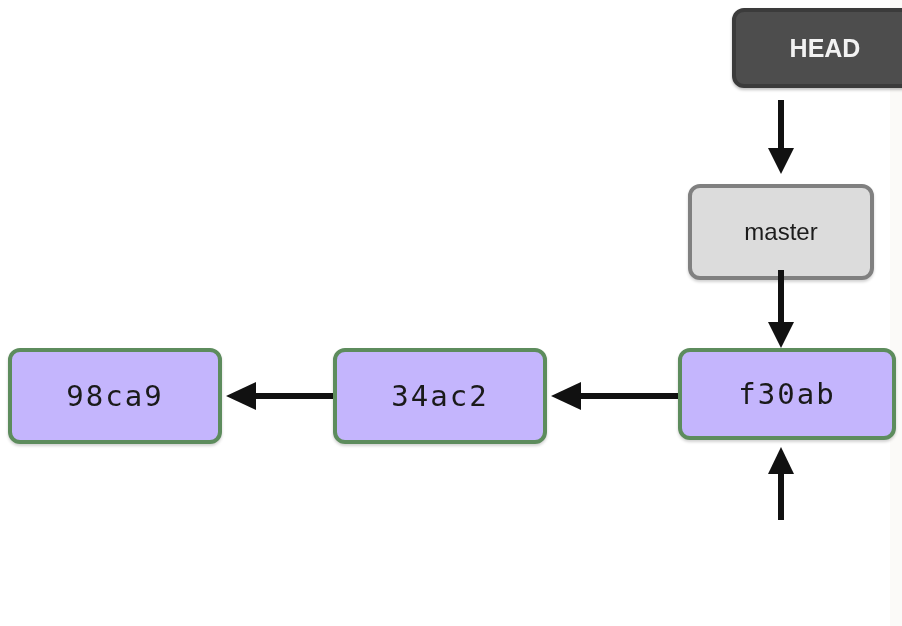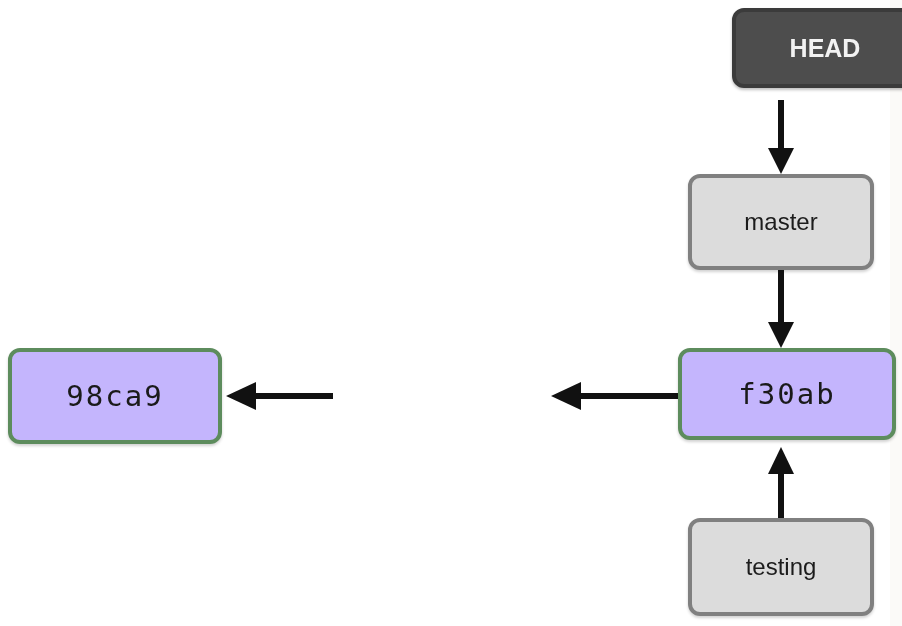--- a/index.html
+++ b/index.html
@@ -88,21 +88,21 @@
     <span>HEAD</span>
   </div>
 
   <div class="arrow" style="left:766px; top:100px;">
     <svg width="30" height="76" viewBox="0 0 30 76">
       <line x1="15" y1="0" x2="15" y2="56" stroke="#111111" stroke-width="6"></line>
       <polygon points="15,74 2,48 28,48" fill="#111111"></polygon>
     </svg>
   </div>
 
-  <div class="node ref" style="left:688px; top:174px; width:186px; height:96px;">
+  <div class="node ref" style="left:688px; top:184px; width:186px; height:96px;">
     <span>master</span>
   </div>
 
   <div class="arrow" style="left:766px; top:270px;">
     <svg width="30" height="80" viewBox="0 0 30 80">
       <line x1="15" y1="0" x2="15" y2="58" stroke="#111111" stroke-width="6"></line>
       <polygon points="15,78 2,52 28,52" fill="#111111"></polygon>
     </svg>
   </div>
 
@@ -110,36 +110,36 @@
     <span>98ca9</span>
   </div>
 
   <div class="arrow" style="left:222px; top:381px;">
     <svg width="111" height="30" viewBox="0 0 111 30">
       <line x1="111" y1="15" x2="30" y2="15" stroke="#111111" stroke-width="6"></line>
       <polygon points="4,15 34,1 34,29" fill="#111111"></polygon>
     </svg>
   </div>
 
+  <div class="node commit" style="left:333px; top:348px; width:214px; height:96px;">
+    <span>34ac2</span>
+  </div>
 
   <div class="arrow" style="left:547px; top:381px;">
     <svg width="131" height="30" viewBox="0 0 131 30">
       <line x1="131" y1="15" x2="30" y2="15" stroke="#111111" stroke-width="6"></line>
       <polygon points="4,15 34,1 34,29" fill="#111111"></polygon>
     </svg>
   </div>
 
   <div class="node commit" style="left:678px; top:348px; width:218px; height:92px;">
     <span>f30ab</span>
   </div>
 
   <div class="arrow" style="left:766px; top:444px;">
     <svg width="30" height="76" viewBox="0 0 30 76">
       <line x1="15" y1="76" x2="15" y2="22" stroke="#111111" stroke-width="6"></line>
       <polygon points="15,3 2,30 28,30" fill="#111111"></polygon>
     </svg>
   </div>
 
-  <div class="node ref" style="left:688px; top:518px; width:186px; height:98px;">
-    <span>testing</span>
-  </div>
 
 </div>
 
 </body></html>

